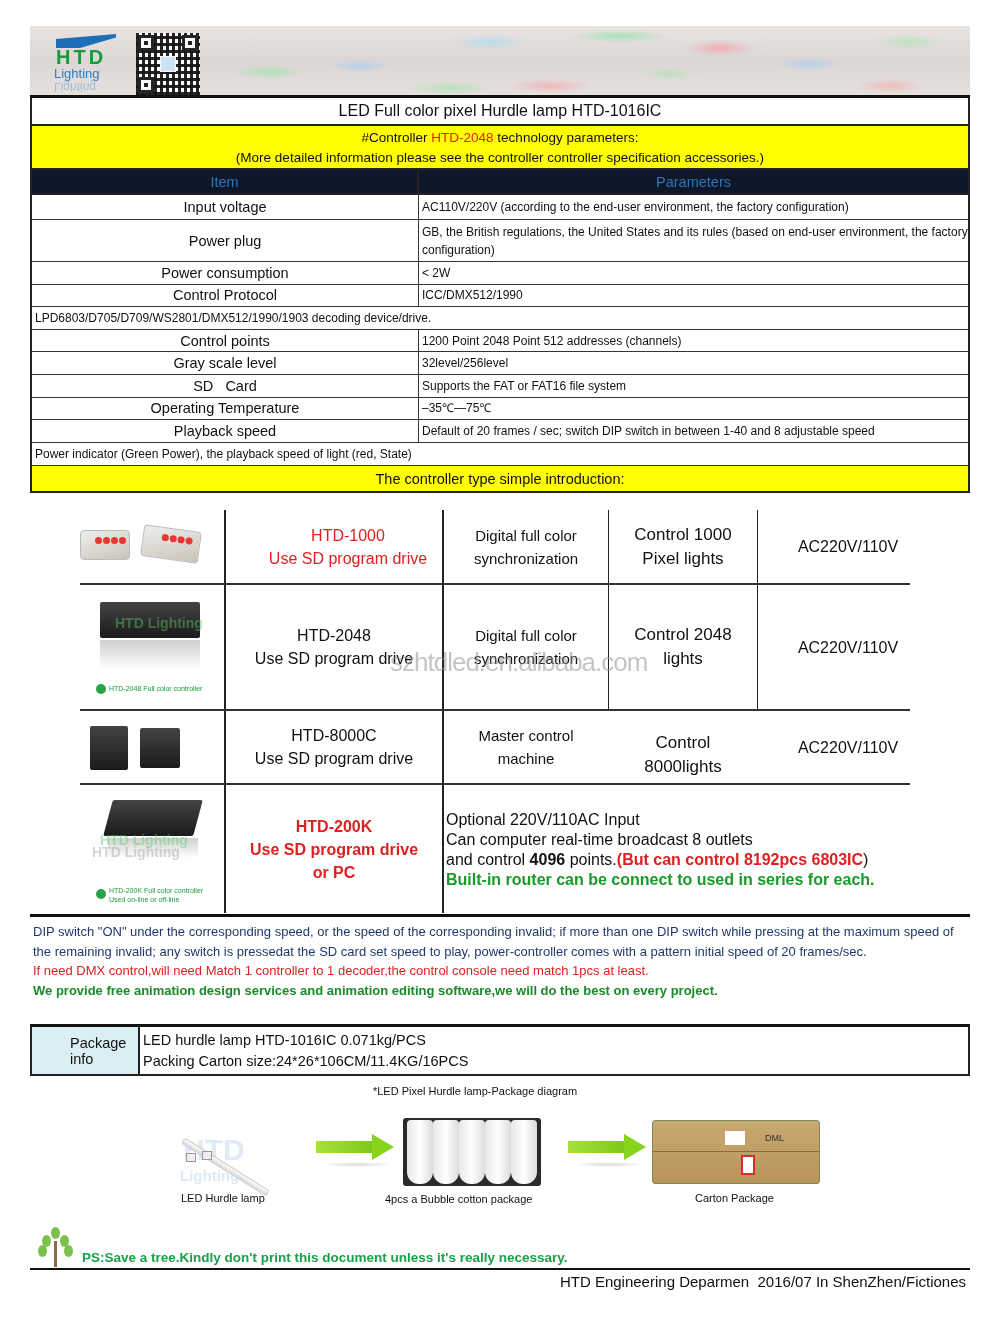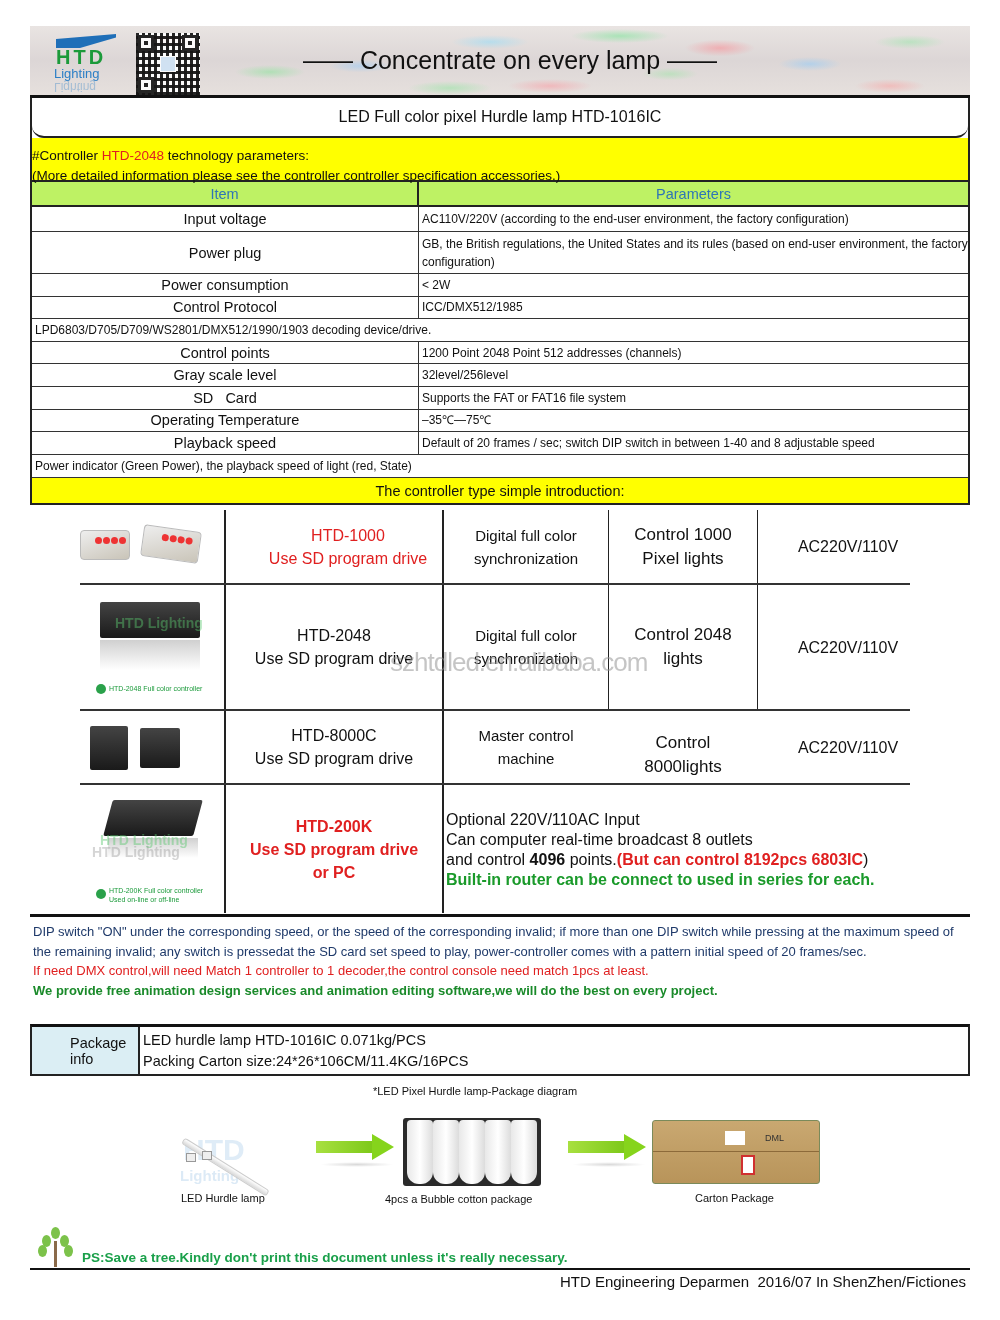--- a/index.html
+++ b/index.html
@@ -36,28 +36,28 @@
       repeating-linear-gradient(90deg, #111 0 3px, transparent 3px 6px),
       repeating-linear-gradient(0deg, #111 0 3px, transparent 3px 7px);
     background-blend-mode: multiply; opacity: .9; }
   .qr .finder { position: absolute; width: 16px; height: 16px; border: 3px solid #111; background: #fff; }
   .qr .finder::after { content: ""; position: absolute; left: 3px; top: 3px; width: 4px; height: 4px; background: #111; }
   .qr .center { position: absolute; left: 24px; top: 23px; width: 16px; height: 16px; background: #cfe3f5; border: 1px solid #fff; }
   .slogan { position: absolute; left: 0; right: 0; top: 20px; text-align: center; font-size: 25px; color: #111; padding-left: 20px; }
 
   
   .spec { position: absolute; left: 30px; top: 98px; width: 940px; border-left: 2px solid #222; border-right: 2px solid #222; }
-  .spec .title-row { height: 40px; border-bottom: 2px solid #222; display: flex; align-items: center; justify-content: center; font-size: 16px; border-radius: 12px; }
+  .spec .title-row { height: 28px; border-bottom: 2px solid #222; display: flex; align-items: center; justify-content: center; font-size: 16px; }
   .spec .yellow { background: #ffff00; }
-  .spec .ctrl-row { height: 44px; border-bottom: 2px solid #222; font-size: 13.5px; line-height: 20px; padding-top: 8px; }
+  .spec .ctrl-row { height: 44px; border-bottom: 2px solid #222; text-align: center; font-size: 13.5px; line-height: 20px; padding-top: 2px; }
   .spec .ctrl-row .red { color: #e02020; }
   .row { display: flex; border-bottom: 1px solid #333; }
   .row .c1 { width: 387px; border-right: 1px solid #333; text-align: center; font-size: 14.5px; display: flex; align-items: center; justify-content: center; }
   .row .c2 { flex: 1; font-size: 12px; padding-left: 3px; display: flex; align-items: center; line-height: 18px; }
-  .row.head { background: #bef264; height: 25px; border-bottom: 2px solid #222; }
+  .row.head { background: #0f172a; height: 25px; border-bottom: 2px solid #222; }
   .row.head .c1, .row.head .c2 { color: #2e75b6; font-size: 14.5px; justify-content: center; padding: 0; }
   .row.head .c1 { border-right: 2px solid #222; }
   .row.r1 { height: 25px; }
   .row.r2 { height: 42px; }
   .row.rs { height: 22.6px; }
   .spec .intro-row { height: 28px; border-bottom: 2px solid #222; border-top: 1px solid #333; display: flex; align-items: center; justify-content: center; font-size: 14.5px; }
 
   
   .products { position: absolute; left: 30px; top: 510px; width: 940px; height: 403px; }
   .hline { position: absolute; left: 50px; width: 830px; height: 2px; background: #333; }
@@ -130,21 +130,20 @@
     <div class="htd">HTD</div>
     <div class="lighting">Lighting</div>
     <div class="reflect">Lighting</div>
   </div>
   <div class="qr">
     <div class="finder" style="left:2px;top:2px;"></div>
     <div class="finder" style="right:2px;top:2px;"></div>
     <div class="finder" style="left:2px;bottom:2px;"></div>
     <div class="center"></div>
   </div>
-  <div class="slogan">—— Concentrate on every lamp ——</div>
 </div>
 
 <div class="spec">
   <div class="title-row">LED Full color pixel Hurdle lamp HTD-1016IC</div>
   <div class="ctrl-row yellow">
     <div><span>#Controller </span><span class="red">HTD-2048</span><span> technology parameters:</span></div>
     <div>(More detailed information please see the controller controller specification accessories.)</div>
   </div>
   <div class="row head">
     <div class="c1">Item</div>
@@ -157,21 +156,21 @@
   <div class="row r2">
       <div class="c1">Power plug</div>
       <div class="c2">GB, the British regulations, the United States and its rules (based on end-user environment, the factory configuration)</div>
     </div>
   <div class="row rs">
       <div class="c1">Power consumption</div>
       <div class="c2">&lt; 2W</div>
     </div>
   <div class="row rs">
       <div class="c1">Control Protocol</div>
-      <div class="c2">ICC/DMX512/1985</div>
+      <div class="c2">ICC/DMX512/1990</div>
     </div>
   <div class="row rs">
       <div class="c2">LPD6803/D705/D709/WS2801/DMX512/1990/1903 decoding device/drive.</div>
     </div>
   <div class="row rs">
       <div class="c1">Control points</div>
       <div class="c2">1200 Point 2048 Point 512 addresses (channels)</div>
     </div>
   <div class="row rs">
       <div class="c1">Gray scale level</div>

